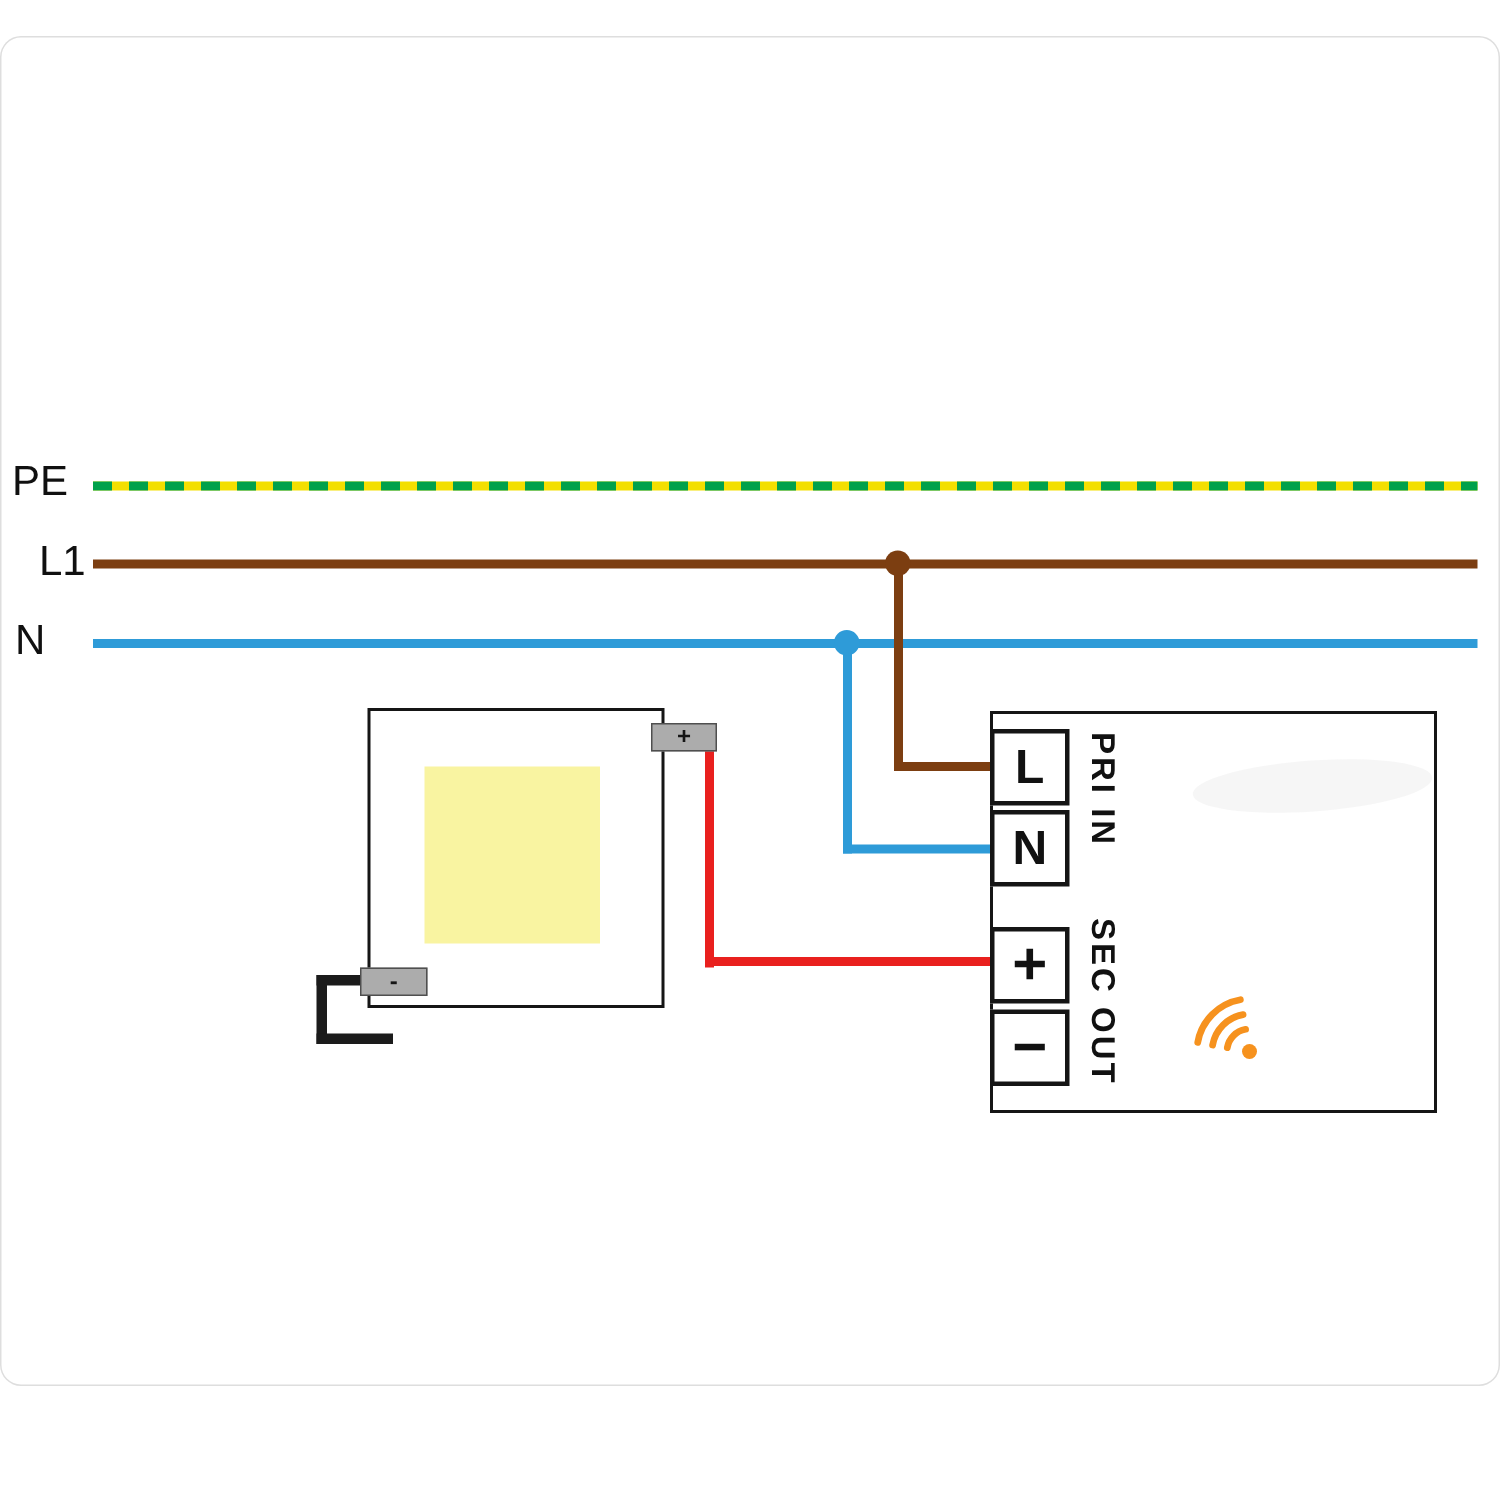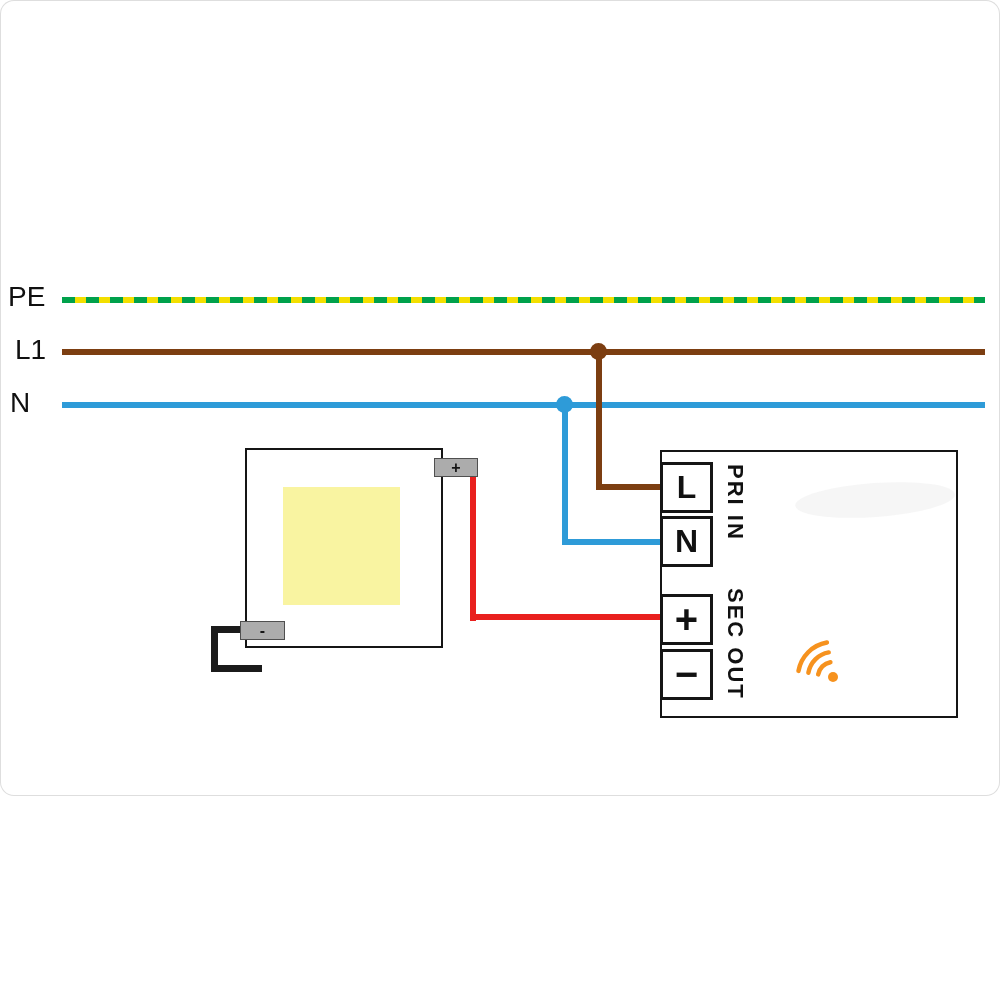--- a/index.html
+++ b/index.html
@@ -1,24 +1,25 @@
 <!DOCTYPE html>
 <html><head>
 <meta charset="utf-8">
 <style>
   html, body { margin: 0; padding: 0; background: #fff; }
   .canvas {
     position: relative;
     width: 1000px;
-    height: 796px;
+    height: 900px;
     background: #ffffff;
     font-family: "Liberation Sans", "DejaVu Sans", sans-serif;
     border-radius: 14px;
     box-shadow: 0 0 0 1px #dedede inset;
     overflow: hidden;
+    margin-top: 24px;
   }
   .abs { position: absolute; }
   .bus-label {
     position: absolute;
     font-size: 28px;
     line-height: 1;
     color: #101010;
     font-weight: 400;
   }
   .busline { position: absolute; height: 6px; }
@@ -80,21 +81,21 @@
     border-radius: 50%;
     transform: rotate(-4deg);
   }
 </style>
 </head>
 <body>
 
 <div class="canvas">
 
   <span class="bus-label" style="left:8px; top:283px;">PE</span>
-  <span class="bus-label" style="left:15px; top:336px;">L1</span>
+  <span class="bus-label" style="left:26px; top:336px;">L1</span>
   <span class="bus-label" style="left:10px; top:389px;">N</span>
 
   <div class="busline" style="left: 62px; top: 297px; width: 923px; background: rgb(243, 223, 0);">
     <div class="pe-dashes"></div>
   </div>
   <div class="busline" style="left: 62px; top: 349px; width: 923px; background: rgb(124, 62, 17);"></div>
   <div class="busline" style="left: 62px; top: 402px; width: 923px; background: rgb(46, 155, 216);"></div>
 
   <div class="box" style="left:245px; top:448px; width:198px; height:200px;"></div>
   <div class="abs" style="left: 283px; top: 487px; width: 117px; height: 118px; background: rgb(249, 244, 161);"></div>

